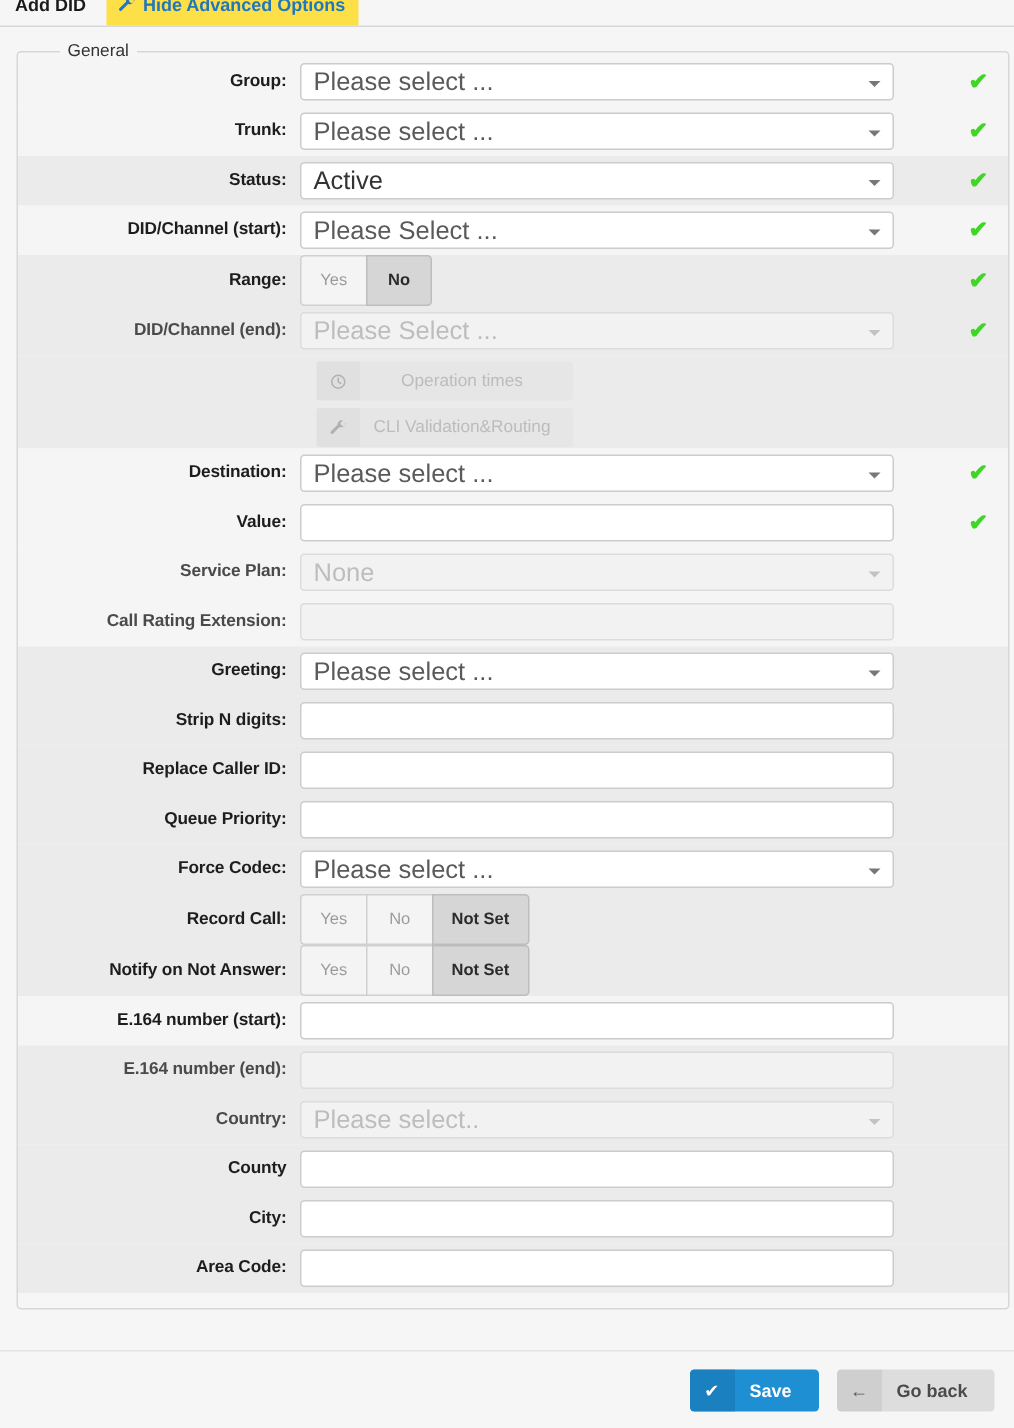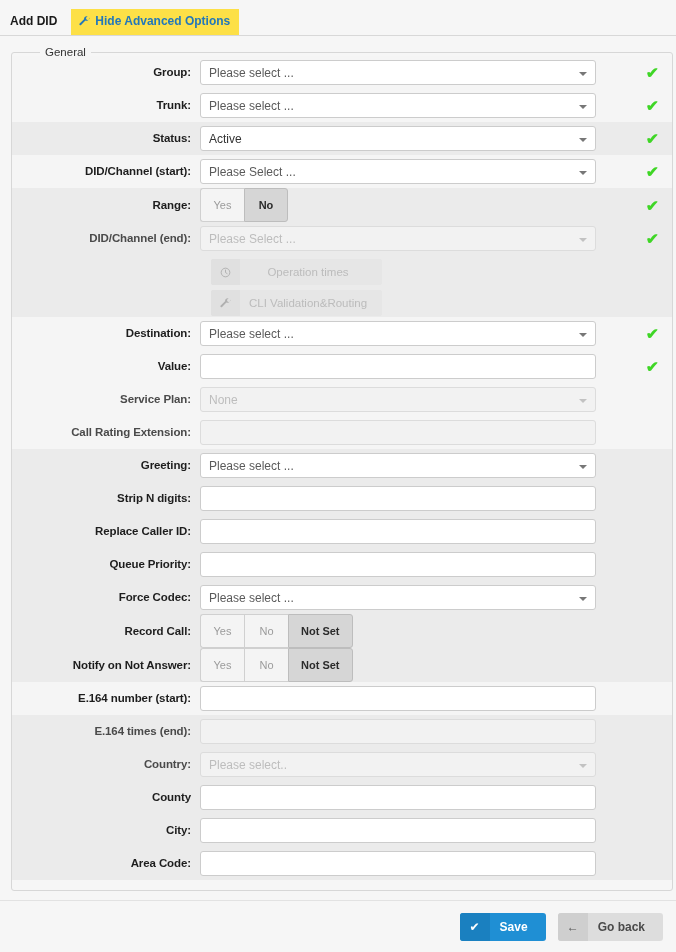--- a/index.html
+++ b/index.html
@@ -15,21 +15,21 @@
     position: relative;
     width: 676px; height: 952px;
     background: #f6f6f6;
     overflow: hidden;
   }
 
   
   .tabbar {
     display: flex;
     align-items: flex-end;
-    height: 36px;
+    height: 18px;
     padding: 0 0 0 0;
     background: #f6f6f6;
     border-bottom: 1px solid #d8d8d8;
   }
   .tab-title {
     font-size: 12px;
     font-weight: bold;
     color: #1a1a1a;
     padding: 5px 14px 6px 10px;
     line-height: 15px;
@@ -118,21 +118,21 @@
 
   
   .control {
     width: 396px;
     height: 25px;
     border: 1px solid #cccccc;
     border-radius: 3px;
     background: #ffffff;
     display: flex;
     align-items: center;
-    font-size: 12px;
+    font-size: 17px;
     color: #333;
     padding: 0 8px;
     position: relative;
   }
   .control.select { padding-right: 22px; }
   .control.disabled {
     background: #f2f2f2;
     border-color: #dcdcdc;
     color: #b5b5b5;
   }
@@ -503,21 +503,21 @@
         <div class="lbl">E.164 number (start):</div>
         <div class="fieldcol">
           <div class="control">
             <span></span>
           </div>
         </div>
         <div class="checkcol"></div>
       </div>
 
       <div class="row shade-dark">
-        <div class="lbl muted">E.164 times (end):</div>
+        <div class="lbl muted">E.164 number (end):</div>
         <div class="fieldcol">
           <div class="control disabled">
             <span></span>
           </div>
         </div>
         <div class="checkcol"></div>
       </div>
 
       <div class="row shade-dark">
         <div class="lbl muted">Country:</div>

